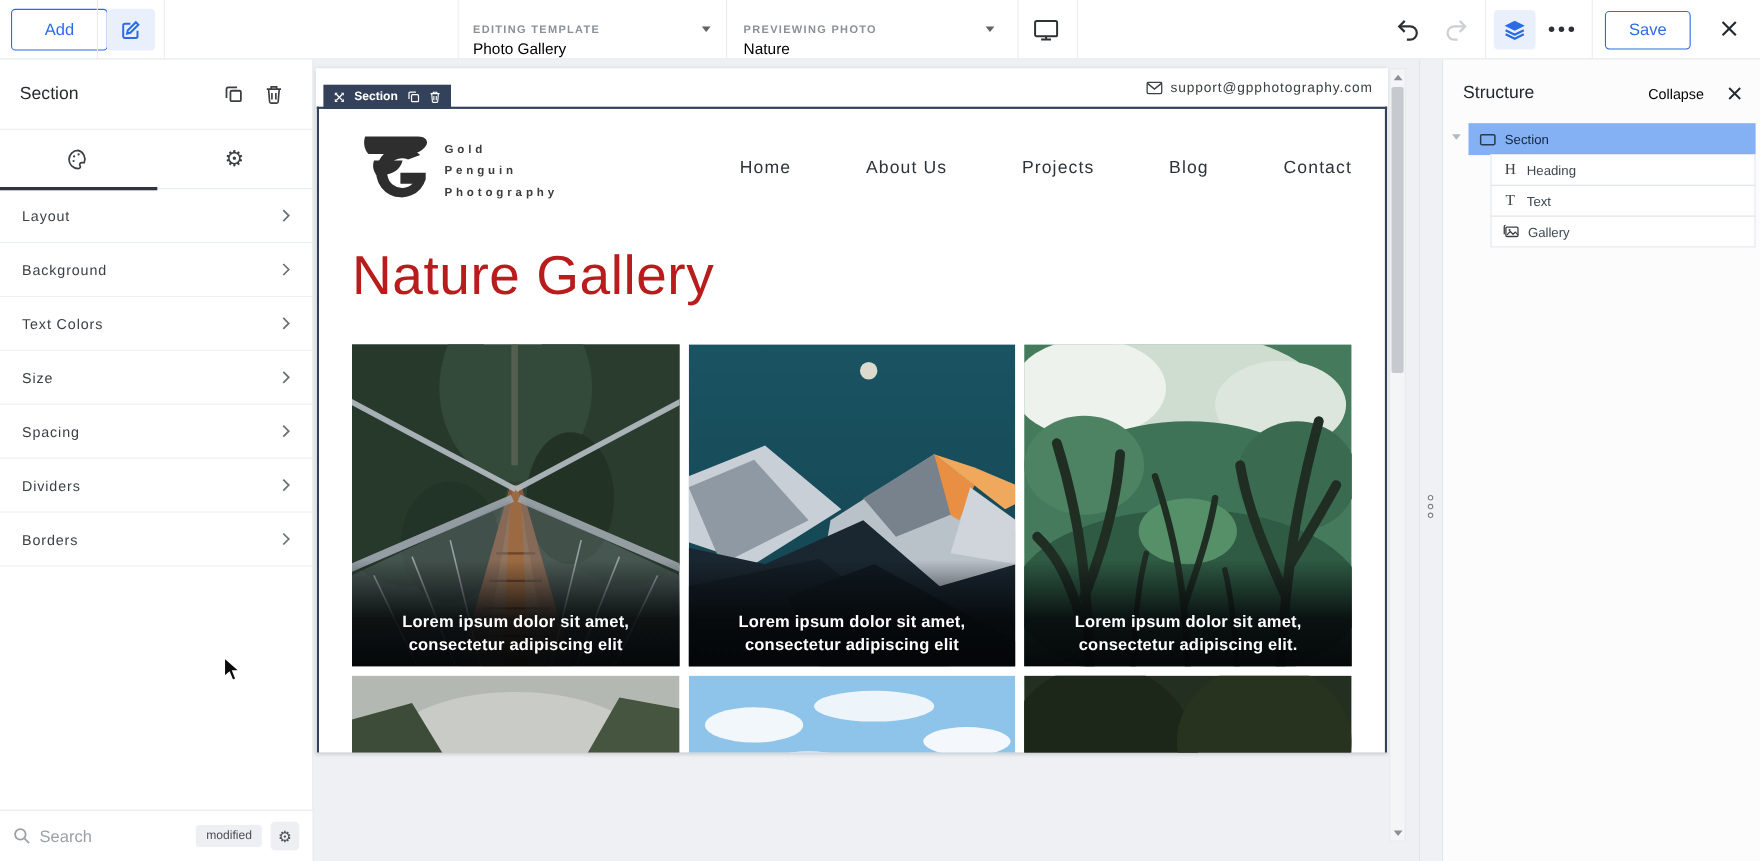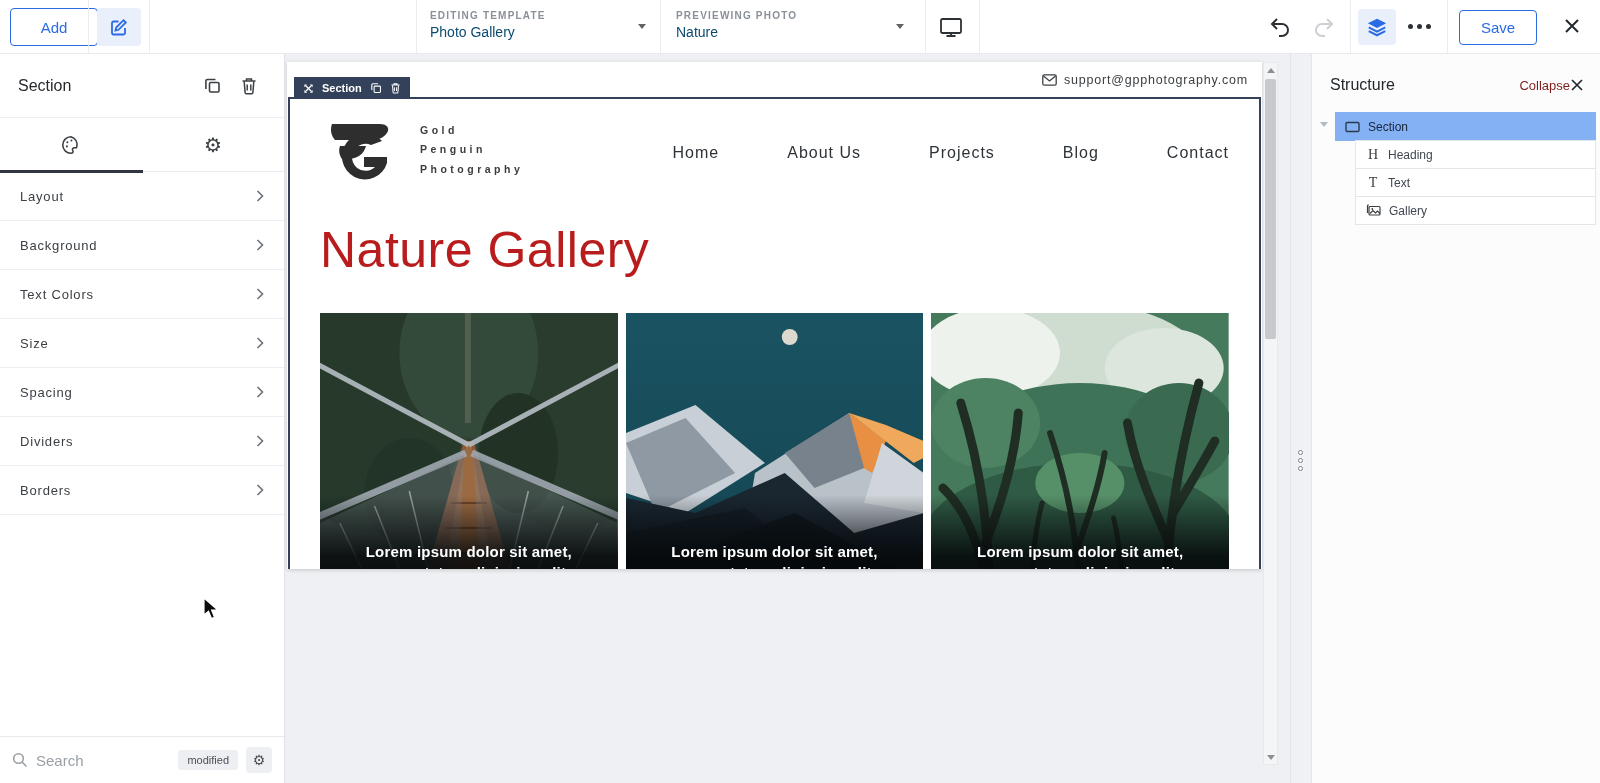--- a/index.html
+++ b/index.html
@@ -6,22 +6,22 @@
   html,body { width:1600px; height:783px; overflow:hidden; }
   body { font-family:"Liberation Sans", sans-serif; background:#eef0f3; position:relative; color:#202124; }
   .abs { position:absolute; }
   svg { display:block; }
 
   
   .toolbar { position:absolute; left:0; top:0; width:1600px; height:54px; background:#fff; border-bottom:1px solid #e7e9ec; z-index:30; }
   .tb-div { position:absolute; top:0; width:1px; height:53px; background:#ebedf0; }
   .btn-outline { position:absolute; display:flex; align-items:center; justify-content:center; border:1px solid #2b6be4; color:#2b6be4; background:#fff; border-radius:4px; font-size:15px; cursor:pointer; }
   .icon-btn-blue { position:absolute; display:flex; align-items:center; justify-content:center; background:#e9f0fc; border-radius:4px; }
-  .tb-label { font-size:10px; font-weight:bold; letter-spacing:1.2px; color:#8a9098; }
-  .tb-value { font-size:14px; color:#0c4a6e; margin-top:3px; }
+  .tb-label { font-size:10px; font-weight:bold; letter-spacing:1.2px; color:#8a9098;margin-top:12px; }
+  .tb-value { font-size:14px; color:#000000; margin-top:3px; }
   .caret-down { width:0; height:0; border-left:4px solid transparent; border-right:4px solid transparent; border-top:5px solid #5f6368; }
   .caret-box { position:absolute; top:24px; }
   .dots3 { position:absolute; top:24px; display:flex; gap:4px; }
   .dots3 i { width:5px; height:5px; border-radius:50%; background:#2d3136; }
 
   
   .sidebar { position:absolute; left:0; top:54px; width:285px; height:729px; background:#fff; border-right:1px solid #dfe3e8; z-index:20; }
   .sb-header { height:64px; display:flex; align-items:center; padding:0 18px; border-bottom:1px solid #eceef1; }
   .sb-title { font-size:16px; color:#26292e; flex:1; }
   .sb-hicons { display:flex; gap:18px; margin-right:8px; }
@@ -30,56 +30,56 @@
   .sb-tab-underline { position:absolute; left:0; bottom:-2px; width:143px; height:3px; background:#2f3640; }
   .acc-row { height:49px; display:flex; align-items:center; padding:0 20px; border-bottom:1px solid #eceef1; cursor:pointer; }
   .acc-label { flex:1; font-size:13px; letter-spacing:0.8px; color:#3a3f44; }
   .sb-bottom { position:absolute; left:0; bottom:0; width:100%; height:47px; border-top:1px solid #e7e9ec; display:flex; align-items:center; padding:0 12px; gap:8px; background:#fff; }
   .search-input { border:none; outline:none; font-size:15px; color:#3c4043; flex:1; min-width:0; font-family:"Liberation Sans",sans-serif; }
   .search-input::placeholder { color:#9aa0a6; }
   .chip { background:#edeff2; border-radius:3px; font-size:11px; color:#4a5057; padding:4px 9px; }
   .gear-btn { background:#edeff2; border-radius:4px; width:26px; height:26px; display:flex; align-items:center; justify-content:center; cursor:pointer; }
 
   
-  .canvas-page { position:absolute; left:287px; top:62px; width:975px; height:507px; background:#fff; box-shadow:0 1px 4px rgba(0,0,0,0.18); overflow:hidden; z-index:5; }
+  .canvas-page { position:absolute; left:287px; top:62px; width:975px; height:622px; background:#fff; box-shadow:0 1px 4px rgba(0,0,0,0.18); overflow:hidden; z-index:5; }
   .email-bar { height:35px; display:flex; align-items:center; justify-content:flex-end; gap:7px; padding-right:14px; }
   .email-text { font-size:12.5px; letter-spacing:0.8px; color:#3c4043; }
   .section-box { position:absolute; left:1px; right:1px; top:35px; height:700px; border:2px solid #33415a; border-bottom:none; }
   .section-tab { position:absolute; left:4px; top:-22px; height:22px; background:#33415a; display:flex; align-items:center; gap:8px; padding:0 9px; z-index:6; cursor:move; }
   .section-tab-label { color:#fff; font-size:11px; font-weight:bold; }
   .section-inner { padding:12px 30px 0 30px; }
   .site-header { display:flex; align-items:center; justify-content:space-between; height:84px; }
-  .logo-wrap { display:flex; align-items:flex-start; gap:16px; }
+  .logo-wrap { display:flex; align-items:flex-end; }
   .logo-text { font-size:10.5px; font-weight:bold; letter-spacing:3.5px; color:#3c3c3c; line-height:1.85; }
   .site-nav { display:flex; gap:68px; }
   .nav-item { font-size:16px; letter-spacing:1px; color:#2e3338; cursor:pointer; }
   .page-h1 { margin-top:26px; font-size:50px; font-weight:400; letter-spacing:0.5px; color:#b91c1c; }
   .page-text { margin-top:24px; font-size:15px; letter-spacing:0.8px; color:#3a3f43; }
   .gallery { margin-top:34px; display:grid; grid-template-columns:repeat(3,1fr); gap:8px; }
   .tile { position:relative; height:293px; overflow:hidden; cursor:pointer; }
   .tile svg { width:100%; height:100%; }
-  .tile-caption { position:absolute; left:0; right:0; bottom:0; padding:46px 14px 22px; background:linear-gradient(to bottom, rgba(5,8,10,0) 0%, rgba(5,8,10,0.88) 55%, rgba(3,5,7,0.97) 100%); color:#fff; font-weight:bold; font-size:15px; line-height:1.45; text-align:center; letter-spacing:0.2px; }
+  .tile-caption { position:absolute; left:0; right:0; bottom:0; padding:46px 14px 8px; background:linear-gradient(to bottom, rgba(5,8,10,0) 0%, rgba(5,8,10,0.88) 55%, rgba(3,5,7,0.97) 100%); color:#fff; font-weight:bold; font-size:15px; line-height:1.45; text-align:center; letter-spacing:0.2px; }
 
   
   .canvas-scrollbar { position:absolute; left:1263px; top:62px; width:15px; height:703px; background:#f4f5f6; border:1px solid #e7e9ec; z-index:6; }
   .scroll-arrow { position:absolute; left:0; width:13px; height:14px; display:flex; align-items:center; justify-content:center; cursor:pointer; }
   .scroll-thumb { position:absolute; left:1px; top:16px; width:11px; height:260px; background:#c6c9ce; border-radius:2px; cursor:grab; }
   .tri-up { width:0; height:0; border-left:4px solid transparent; border-right:4px solid transparent; border-bottom:5px solid #8a9096; }
   .tri-down { width:0; height:0; border-left:4px solid transparent; border-right:4px solid transparent; border-top:5px solid #8a9096; }
 
   
   .resize-strip { position:absolute; left:1290px; top:54px; width:22px; height:729px; background:#f0f1f4; border-left:1px solid #e2e5ea; border-right:1px solid #e2e5ea; z-index:10; cursor:col-resize; }
   .resize-dots { position:absolute; left:7px; top:396px; display:flex; flex-direction:column; gap:3px; }
   .resize-dots i { width:5px; height:5px; border-radius:50%; border:1.5px solid #7a818a; background:#fff; }
 
   
   .structure { position:absolute; left:1312px; top:54px; width:288px; height:729px; background:#fcfcfd; z-index:10; }
   .st-header { display:flex; align-items:center; padding:22px 16px 14px 18px; }
   .st-title { font-size:16px; color:#24292e; flex:1; }
-  .st-collapse { font-size:13px; color:#7f1d1d; margin-right:0; cursor:pointer; }
+  .st-collapse { font-size:13px; color:#000000; margin-right:21px; cursor:pointer; }
   .st-close { font-size:15px; color:#24292e; cursor:pointer; }
   .tree { position:relative; margin-top:4px; }
   .tree-caret { position:absolute; left:8px; top:10px; width:0; height:0; border-left:4px solid transparent; border-right:4px solid transparent; border-top:5px solid #b3b9c0; }
   .tree-row { height:29px; display:flex; align-items:center; gap:8px; padding-left:10px; font-size:12px; cursor:pointer; }
   .tree-row.selected { margin:0 4px 0 23px; background:#84b0f4; color:#17263a; }
   .tree-row.child { margin:-1px 4px 0 43px; background:#fff; border:1px solid #e2e5e9; color:#3f4750; }
   .tree-row.child:first-of-type { margin-top:0; }
   .tree-glyph { font-family:"Liberation Serif", serif; font-size:14px; color:#3c4043; width:14px; text-align:center; }
 
   

